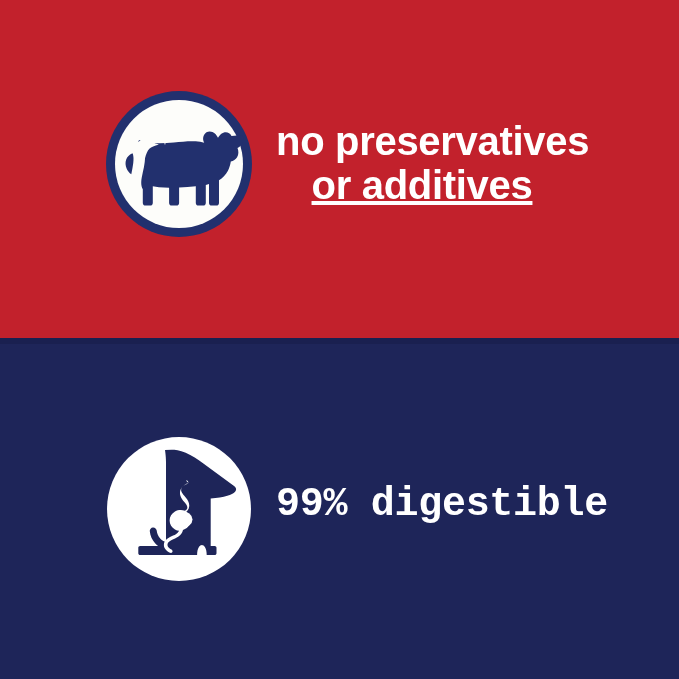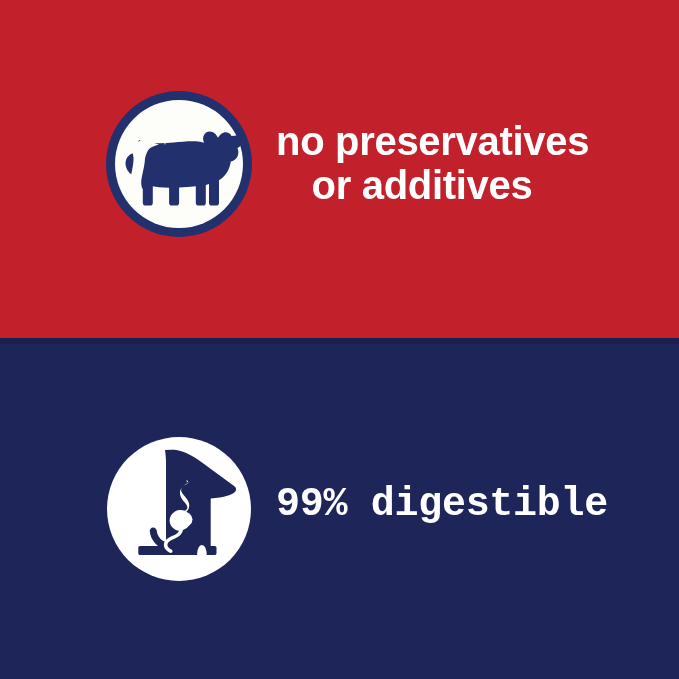--- a/index.html
+++ b/index.html
@@ -71,21 +71,21 @@
     font-weight: bold;
     letter-spacing: -0.3px;
   }
   .text-cow {
     top: 119px;
     font-size: 40px;
     line-height: 44px;
     width: 360px;
   }
   .text-cow .line-1 { display: block; }
-  .text-cow .line-2 { display: block; text-align: center; width: 292px; }
+  .text-cow .line-2 { display: block; text-align: center; width: 292px; text-decoration: underline; }
   .text-dog {
     top: 482px;
     font-size: 40px;
     line-height: 46px;
     white-space: nowrap;
     font-family: Liberation Mono, monospace;
   }
 </style>
 </head>
 <body>

